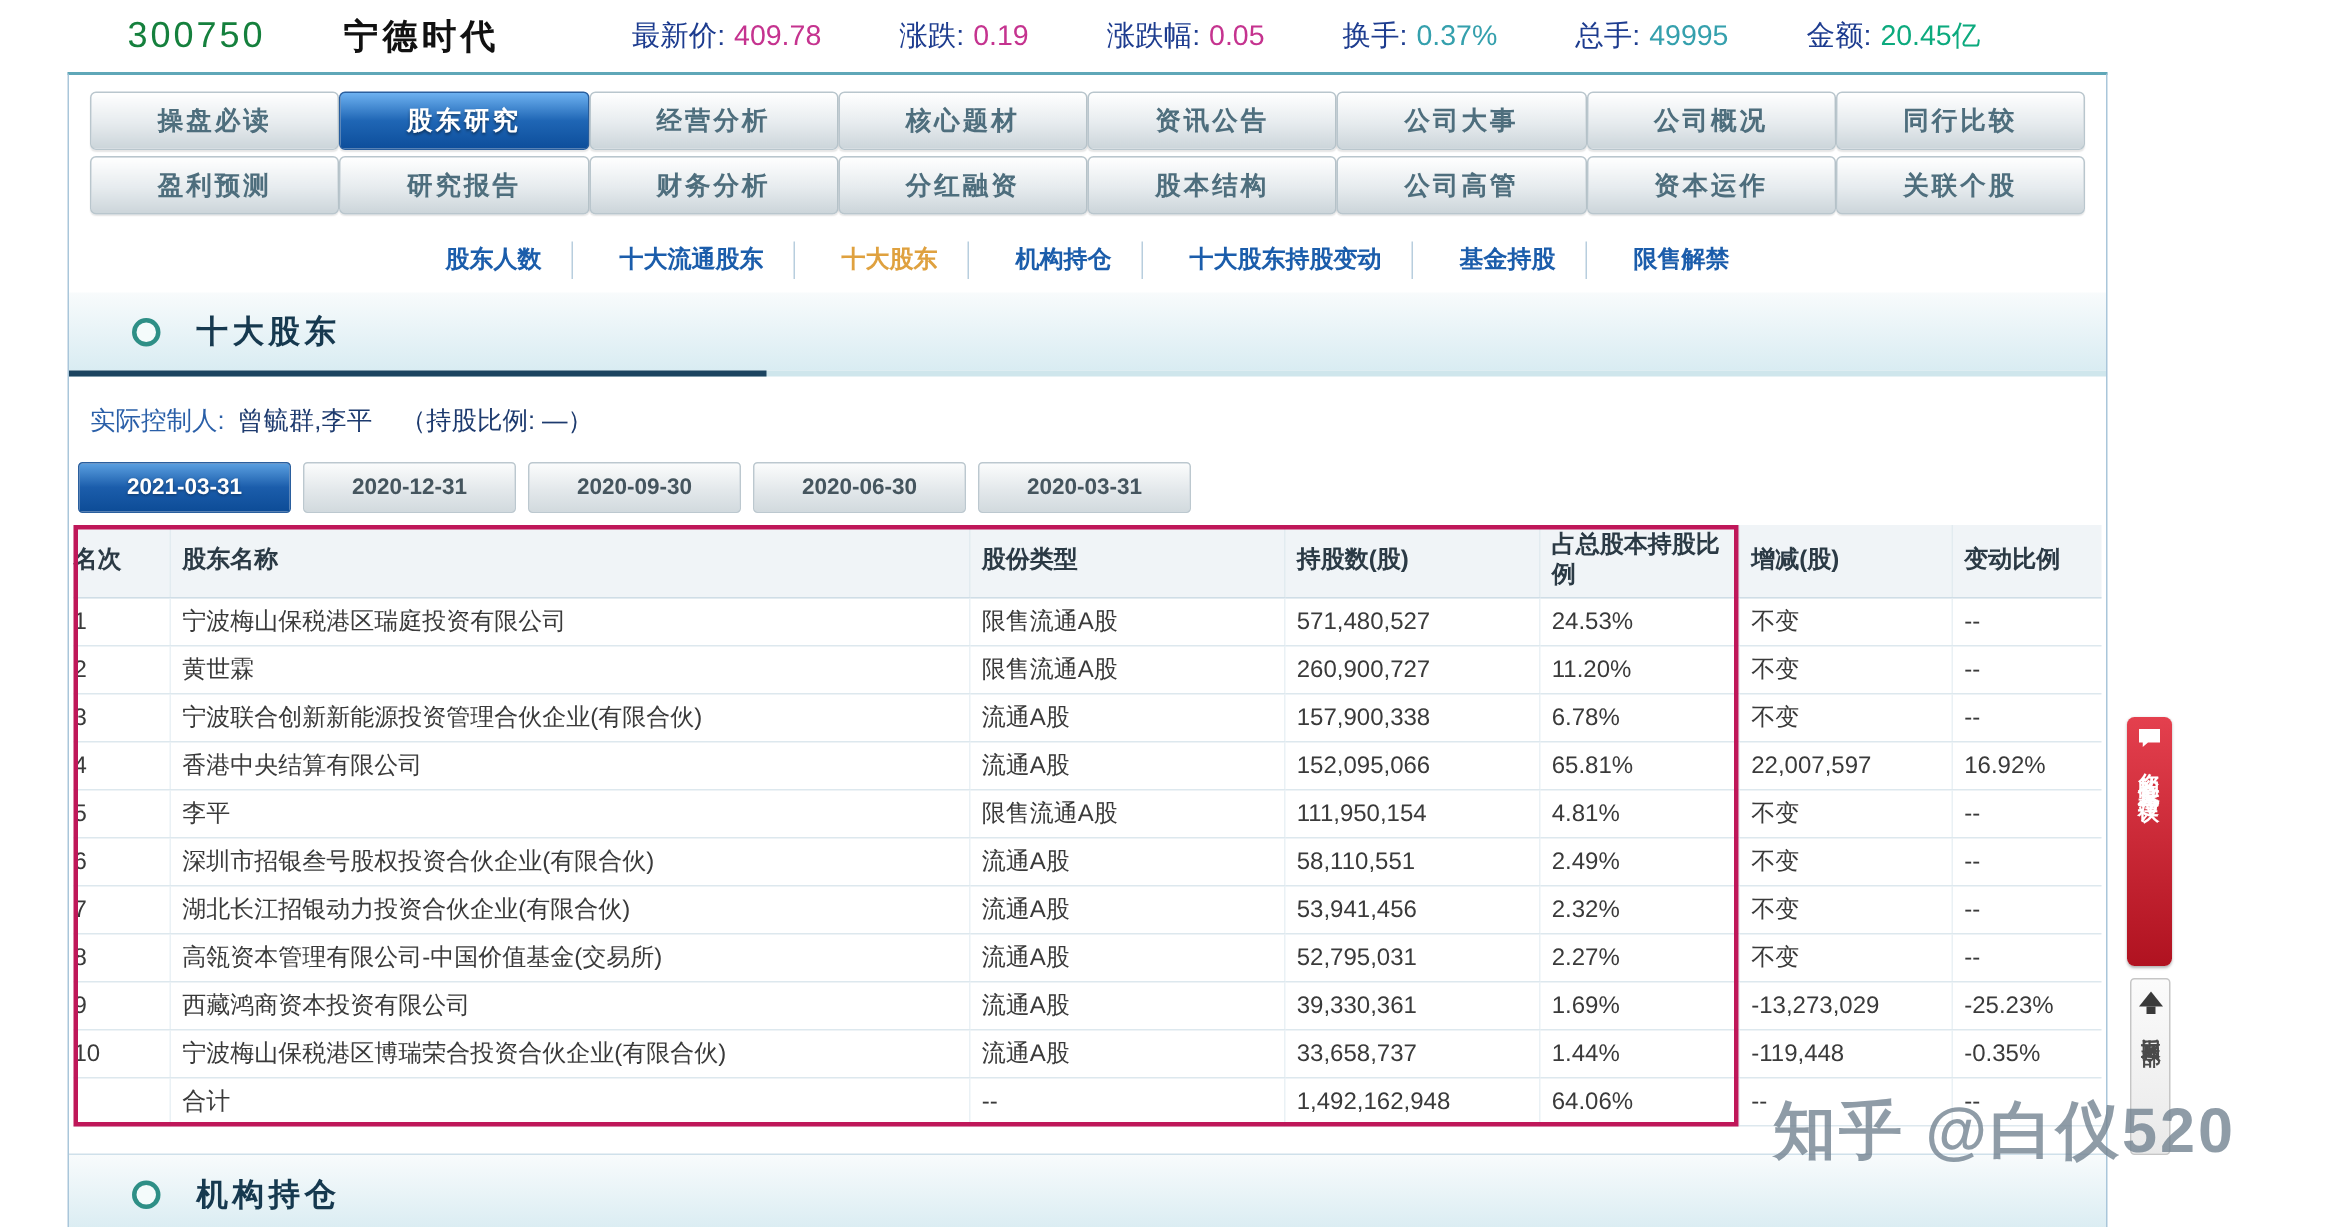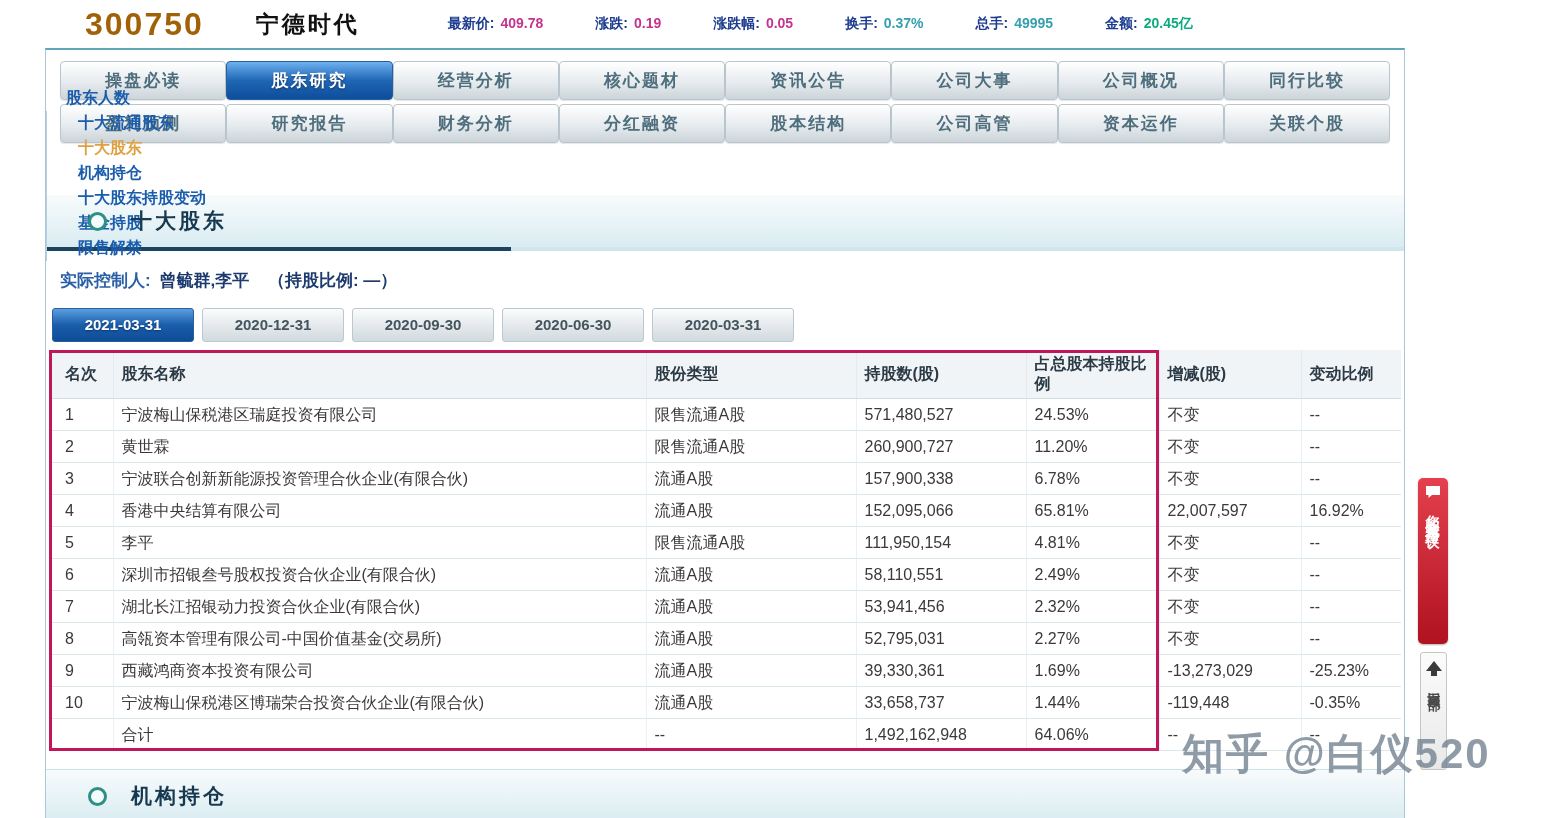--- a/index.html
+++ b/index.html
@@ -4,24 +4,24 @@
 <style>
   html,body{margin:0;padding:0;}
   body{
     width:1559px;height:818px;position:relative;overflow:hidden;
     background:#ffffff;
     font-family:"Liberation Sans","DejaVu Sans",sans-serif;
     -webkit-font-smoothing:antialiased;
   }
   
   .stock-bar{height:48px;display:flex;align-items:center;padding-left:85px;}
-  .stock-code{font-size:32px;font-weight:bold;color:#a16207;letter-spacing:2px;}
+  .stock-code{font-size:24px;font-weight:normal;color:#15803d;letter-spacing:2px;}
   .stock-name{font-size:23px;font-weight:bold;color:#111;margin-left:52px;letter-spacing:3px;}
   .stock-fields{display:flex;margin-left:88px;}
-  .sfield{margin-right:52px;white-space:nowrap;font-size:14px;font-weight:bold;}
+  .sfield{margin-right:52px;white-space:nowrap;font-size:19px;font-weight:normal;}
   .sfield .lbl{color:#1d3c8f;}
   .sfield .val{margin-left:6px;}
   .v-magenta{color:#c5338f;}
   .v-teal{color:#35a0ad;}
   .v-green{color:#0caa7e;}
   
   .container{
     position:absolute;left:45px;top:48px;width:1360px;height:770px;
     border-top:2px solid #5fa7b8;border-left:1px solid #a9c6da;border-right:1px solid #a9c6da;
     background:#fff;box-sizing:border-box;
@@ -34,37 +34,37 @@
     font-size:17px;font-weight:bold;color:#4e6e7d;letter-spacing:2px;
     background:linear-gradient(180deg,#ffffff,#e6ebee 55%,#ccd5da);
     border:1px solid #b9c6cd;border-radius:4px;
     box-shadow:0 1px 1px rgba(0,0,0,0.10);cursor:pointer;
   }
   .tab.active{
     background:linear-gradient(180deg,#6db1f0,#1f66b5 50%,#0d4e9b);
     color:#fff;text-shadow:0 1px 2px rgba(0,0,0,0.45);border-color:#2a5f9e;
   }
   
-  .subnav{display:flex;justify-content:center;align-items:flex-start;height:44px;background:#fff;flex-direction:column;}
+  .subnav{display:flex;justify-content:center;align-items:center;height:44px;background:#fff;}
   .subnav .item{
     font-size:16px;font-weight:bold;color:#1b5dab;padding:2px 20px;cursor:pointer;white-space:nowrap;
   }
   .subnav .item + .item{border-left:1px solid #b8cede;padding-left:31px;}
   .subnav .item.active{color:#dfa13f;}
   
   .section-band{
     height:52px;display:flex;align-items:center;padding-left:42px;
     background:linear-gradient(180deg,#f8fbfc,#d9ecf2);
   }
   .ring{width:13px;height:13px;border:3px solid #2e8f86;border-radius:50%;margin-right:24px;background:#f4fbfb;}
   .section-title{font-size:21px;font-weight:bold;color:#16394f;letter-spacing:3px;}
   .section-underline{height:4px;background:#cfe6ec;}
   .section-underline .dark{width:465px;height:4px;background:#1c4460;}
   
-  .controller{padding:18px 0 8px 14px;font-size:17px;font-weight:bold;}
+  .controller{padding:18px 0 8px 14px;font-size:17px;font-weight:normal;}
   .controller .lbl{color:#2a5fa8;}
   .controller .names{color:#1d3a6e;margin-left:4px;}
   .controller .note{color:#1d3a6e;margin-left:14px;}
   
   .date-tabs{display:flex;gap:8px;padding:8px 6px 8px 6px;}
   .dtab{
     width:140px;height:32px;line-height:32px;text-align:center;border-radius:3px;
     font-size:15px;font-weight:bold;color:#45555e;cursor:pointer;
     background:linear-gradient(180deg,#fbfcfc,#e3e8eb 55%,#d2dade);
     border:1px solid #bcc8cf;
@@ -78,21 +78,21 @@
   table{width:1352px;border-collapse:collapse;table-layout:fixed;font-size:16px;}
   th{
     text-align:left;padding:4px 8px;font-weight:bold;color:#2b3a45;
     background:#f0f4f7;border-bottom:1px solid #cfdde6;border-right:1px solid #e2ebf0;
     line-height:20px;
   }
   td{
     padding:5px 8px;border-bottom:1px solid #dde8ee;border-right:1px solid #eaf1f5;
     color:#3a3a3a;white-space:nowrap;overflow:hidden;line-height:21px;
   }
-  th:first-child,td:first-child{padding-left:16px;}
+  th:first-child,td:first-child{padding-left:0;}
   th:last-child,td:last-child{border-right:none;}
   .red-box{
     position:absolute;left:0;top:0;width:1110px;height:100%;
     border:3px solid #bf1759;box-sizing:border-box;pointer-events:none;
   }
   
   .section2-wrap{margin-top:18px;border-top:1px solid #cfe0ea;}
   
   .feedback-tab{
     position:absolute;left:1418px;top:478px;width:30px;height:166px;

